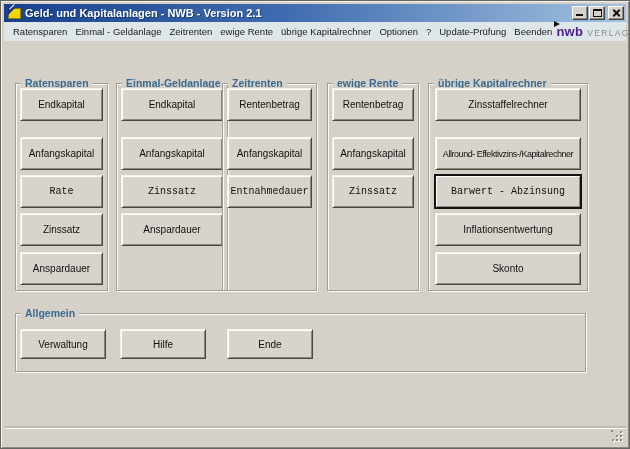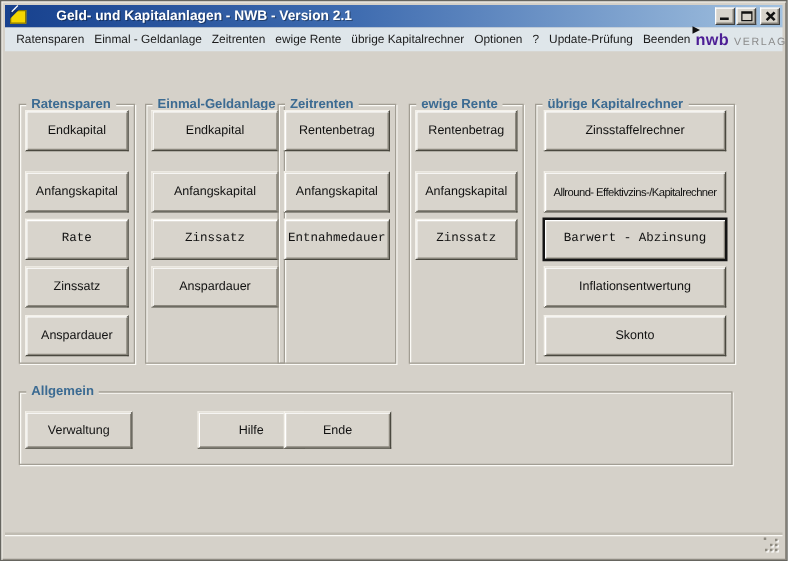--- a/index.html
+++ b/index.html
@@ -4,21 +4,21 @@
 <style>
   html,body{margin:0;padding:0;background:#808080;}
   *{box-sizing:border-box;font-family:"Liberation Sans", sans-serif;}
   .window{position:relative;width:630px;height:449px;background:#d5d1c9;
     border:1px solid #66655f;
     box-shadow:inset 1px 1px 0 #f4f2ec, inset -1px -1px 0 #8f8b82;
     overflow:hidden;}
   
   .titlebar{position:absolute;left:3px;top:3px;right:3px;height:18px;
     background:linear-gradient(90deg,#17418e 0%,#3f6cb0 45%,#a3c2e0 100%);
-    display:flex;align-items:center;padding:0 2px;gap:20px;}
+    display:flex;align-items:center;padding:0 2px;}
   .app-icon{width:13px;height:11px;background:#f6d600;position:relative;
     margin:0 4px 0 2px;flex:0 0 auto;border:1px solid #8a7a00;}
   .app-icon::before{content:"";position:absolute;left:-1px;top:-1px;
     border-top:7px solid #16306b;border-right:7px solid transparent;}
   .app-icon::after{content:"";position:absolute;left:0px;top:0px;width:7px;height:1px;
     background:#fff;transform:rotate(-45deg);transform-origin:left top;}
   .title-text{color:#fff;font-size:11px;font-weight:bold;white-space:nowrap;
     text-shadow:1px 1px 0 rgba(0,0,0,.35);}
   .win-controls{margin-left:auto;display:flex;align-items:center;}
   .winbtn{width:16px;height:14px;background:#d7d3cb;border:1px solid;
@@ -142,21 +142,21 @@
     <button class="btn r1">Zinsstaffelrechner</button>
     <button class="btn r2 txt-s">Allround- Effektivzins-/Kapitalrechner</button>
     <button class="btn r3 focused">Barwert - Abzinsung</button>
     <button class="btn r4">Inflationsentwertung</button>
     <button class="btn r5">Skonto</button>
   </div>
 
   <div class="group" style="left:14px;top:312px;width:571px;height:59px;">
     <span class="group-label">Allgemein</span>
     <button class="btn abtn" style="left:4px;">Verwaltung</button>
-    <button class="btn abtn" style="left:104px;margin-left:38px;">Hilfe</button>
+    <button class="btn abtn" style="left:104px;">Hilfe</button>
     <button class="btn abtn" style="left:211px;">Ende</button>
   </div>
 
   <div class="statusbar">
     <div class="grip"></div>
   </div>
 
 </div>
 
 </body></html>

